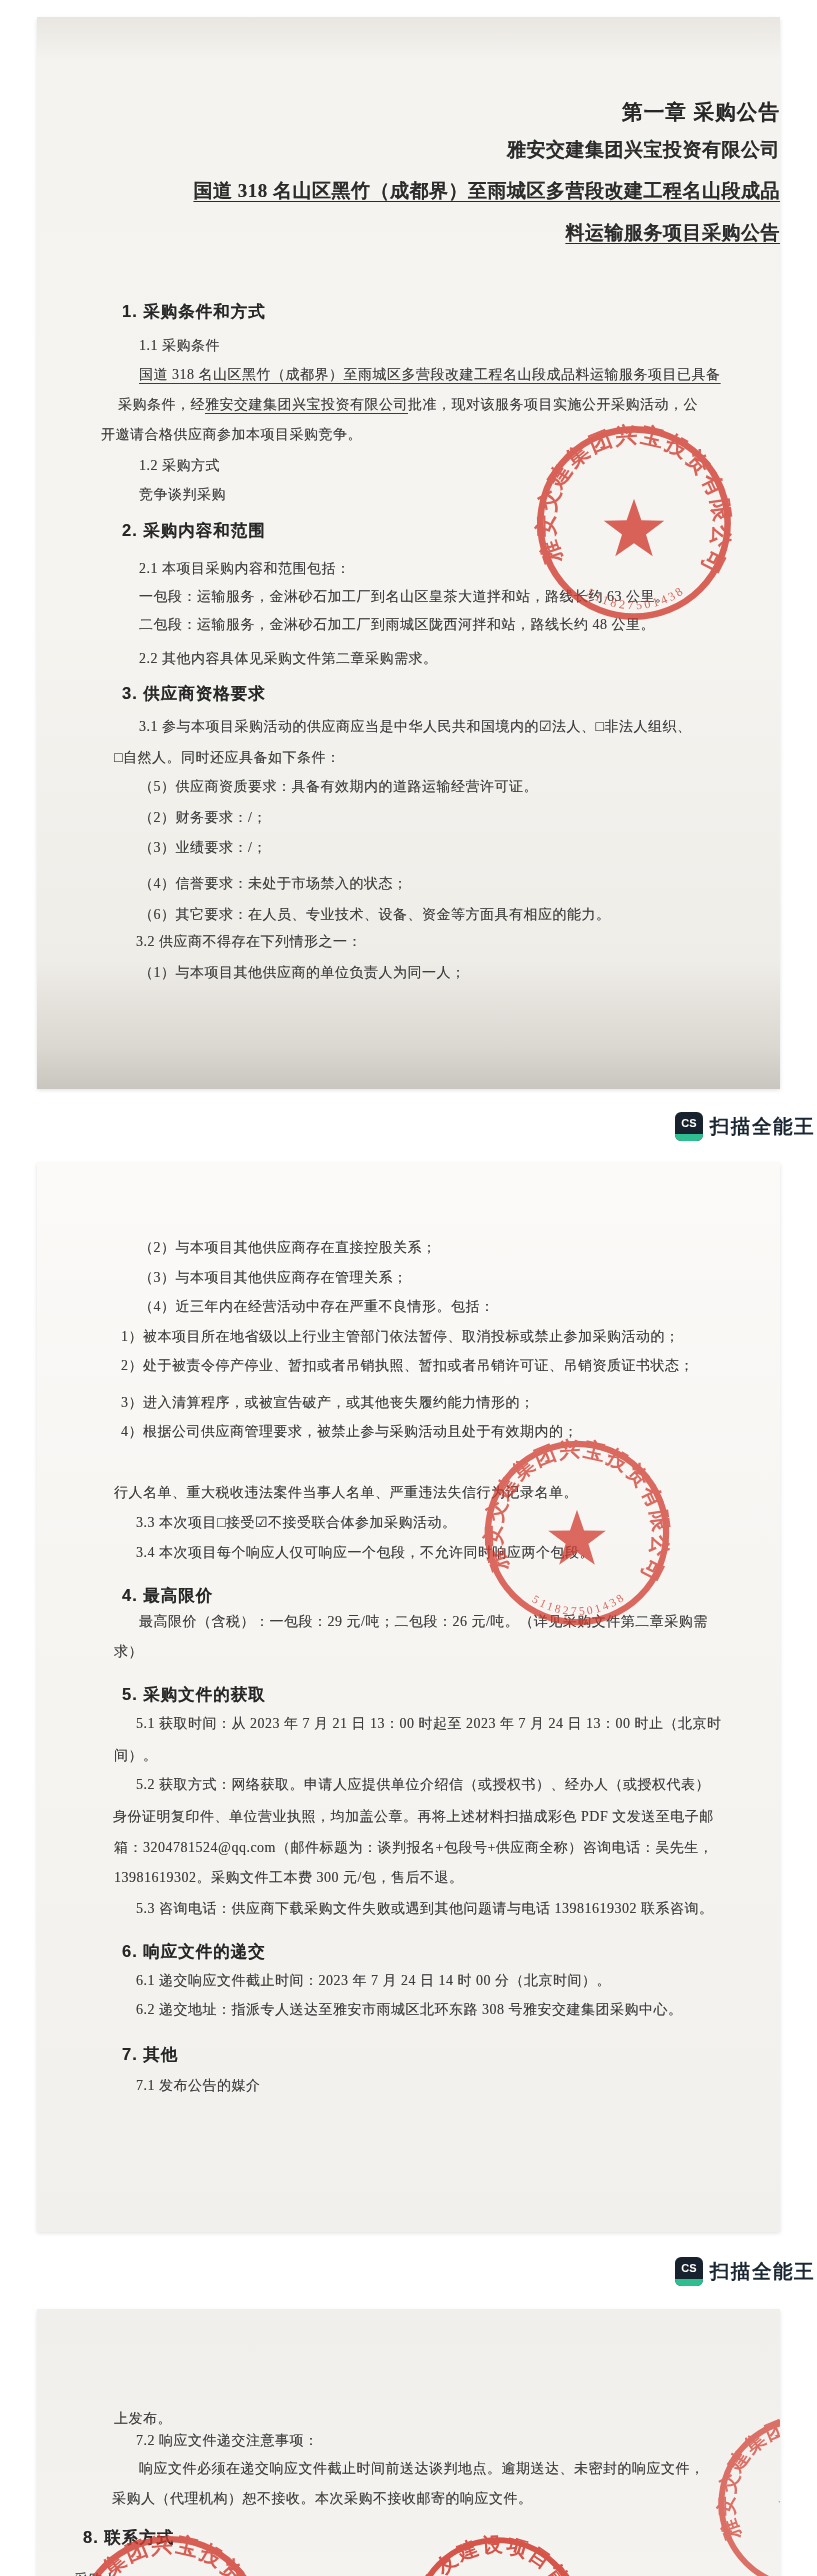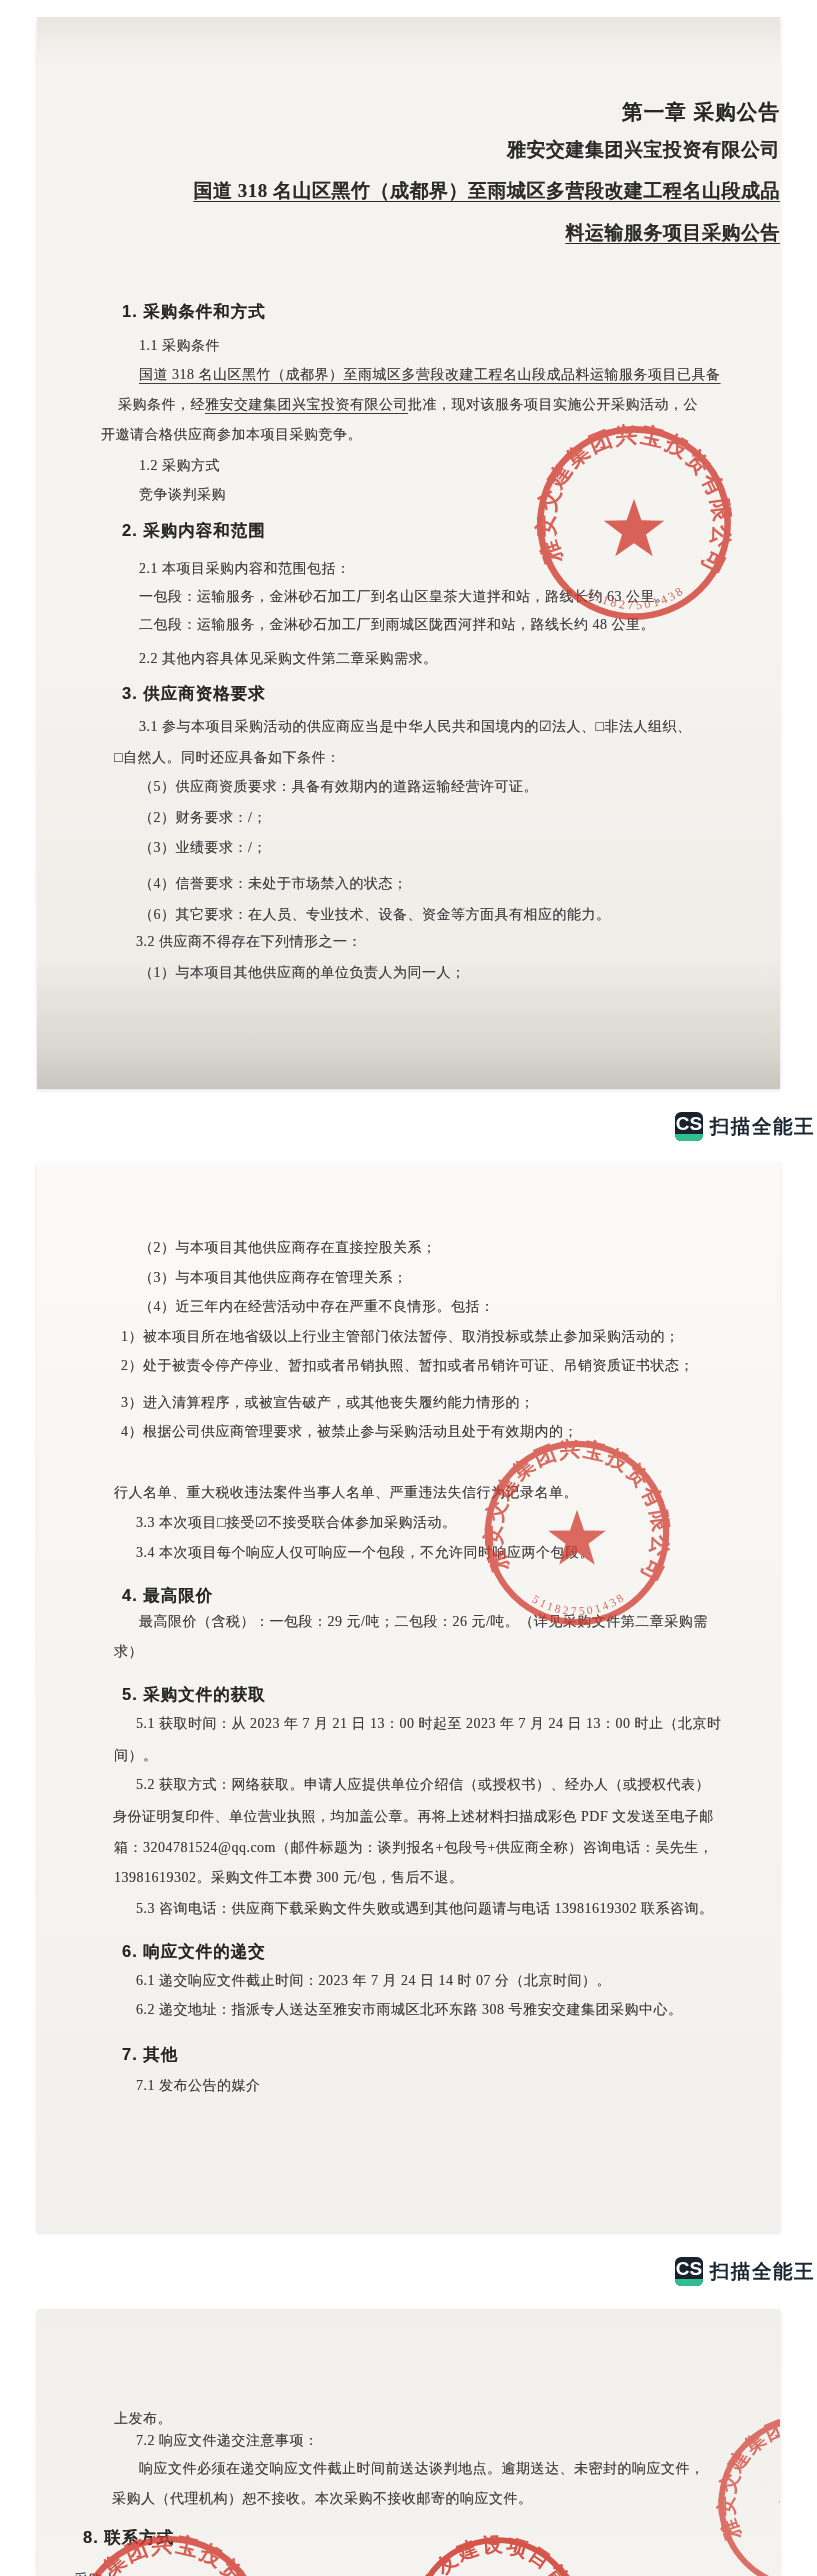--- a/index.html
+++ b/index.html
@@ -44,21 +44,21 @@
   .tt{font-weight:700;font-size:19px;color:#2b2b2b;}
   .ul{text-decoration:underline;text-underline-offset:3.6px;text-decoration-thickness:1px;}
   .stamp{position:absolute;}
   .wm{position:absolute;left:675px;height:30px;display:flex;align-items:center;}
   .wm-icon{
     position:relative;width:28px;height:29px;background:#18222e;border-radius:6.2px;
     display:flex;justify-content:center;overflow:hidden;flex:none;
   }
   .wm-icon span{
     color:#fff;font-family:"Liberation Sans","DejaVu Sans",sans-serif;
-    font-weight:700;font-size:19px;line-height:23px;letter-spacing:0;
+    font-weight:700;font-size:11px;line-height:23px;letter-spacing:0;
   }
   .wm-strip{position:absolute;bottom:0;left:0;width:100%;height:6.7px;background:#2fbe8f;}
   .wm-text{
     margin-left:6.7px;
     font-family:"Liberation Sans","DejaVu Sans",sans-serif;
     font-weight:700;font-size:19.6px;color:#1b2633;letter-spacing:1.5px;white-space:nowrap;
   }
 </style>
 </head>
 <body>
@@ -133,21 +133,21 @@
   <div class="ln hd" style="top:522px;left:85px">5. 采购文件的获取</div>
   <div class="ln" style="top:553px;left:99px">5.1 获取时间：从 2023 年 7 月 21 日 13：00 时起至 2023 年 7 月 24 日 13：00 时止（北京时</div>
   <div class="ln" style="top:585px;left:77px">间）。</div>
   <div class="ln" style="top:614px;left:99px">5.2 获取方式：网络获取。申请人应提供单位介绍信（或授权书）、经办人（或授权代表）</div>
   <div class="ln" style="top:646px;left:76px">身份证明复印件、单位营业执照，均加盖公章。再将上述材料扫描成彩色 PDF 文发送至电子邮</div>
   <div class="ln" style="top:677px;left:77px">箱：3204781524@qq.com（邮件标题为：谈判报名+包段号+供应商全称）咨询电话：吴先生，</div>
   <div class="ln" style="top:707px;left:77px">13981619302。采购文件工本费 300 元/包，售后不退。</div>
   <div class="ln" style="top:738px;left:99px">5.3 咨询电话：供应商下载采购文件失败或遇到其他问题请与电话 13981619302 联系咨询。</div>
 
   <div class="ln hd" style="top:779px;left:85px">6. 响应文件的递交</div>
-  <div class="ln" style="top:810px;left:99px">6.1 递交响应文件截止时间：2023 年 7 月 24 日 14 时 07 分（北京时间）。</div>
+  <div class="ln" style="top:810px;left:99px">6.1 递交响应文件截止时间：2023 年 7 月 24 日 14 时 00 分（北京时间）。</div>
   <div class="ln" style="top:839px;left:99px">6.2 递交地址：指派专人送达至雅安市雨城区北环东路 308 号雅安交建集团采购中心。</div>
 
   <div class="ln hd" style="top:882px;left:85px">7. 其他</div>
   <div class="ln" style="top:915px;left:99px">7.1 发布公告的媒介</div>
 
   <svg class="stamp" style="left:442px;top:273px;width:196px;height:196px" viewBox="0 0 220 220">
     <g opacity="0.75">
       <circle cx="110" cy="110" r="100" fill="none" stroke="#d13a2e" stroke-width="7"></circle>
       <path id="p2t" d="M35.5,153 A86,86 0 1 1 184.5,153" fill="none"></path>
       <path id="p2b" d="M57.2,185.4 A92,92 0 0 0 162.8,185.4" fill="none"></path>

